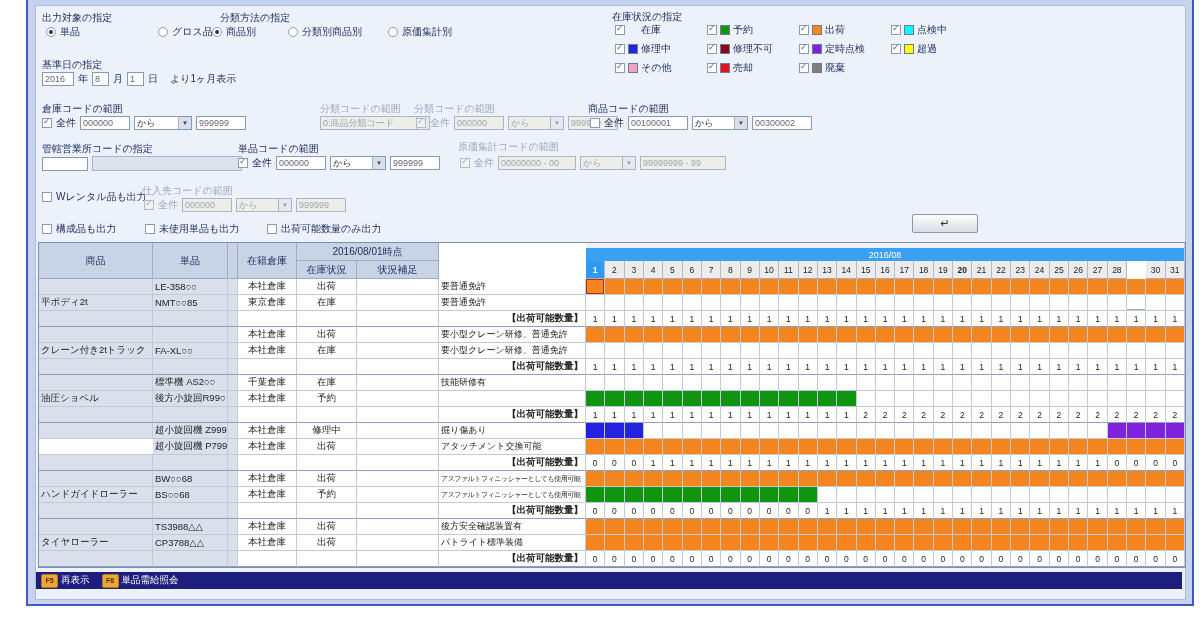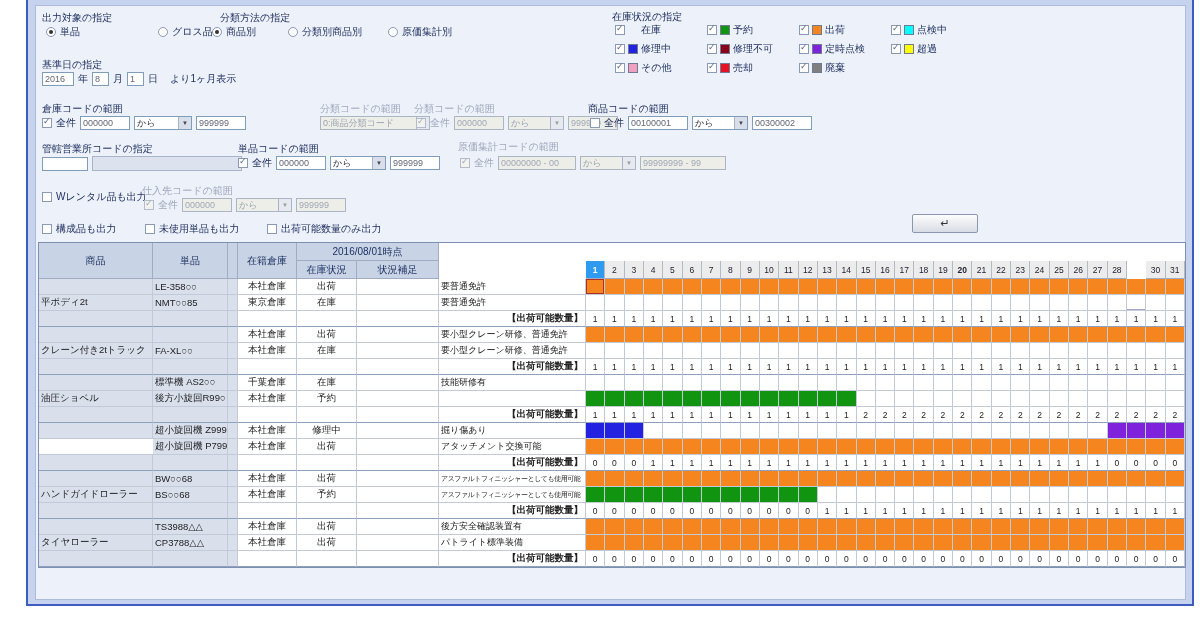--- a/index.html
+++ b/index.html
@@ -282,20 +282,23 @@
     <div class="btn">↵</div>
 
     <div class="sched">
         <div class="c h" style="grid-area: 1 / 1 / span 2 / span 1;">商品</div>
         <div class="c h" style="grid-area: 1 / 2 / span 2 / span 1;">単品</div>
         <div class="c h" style="grid-area: 1 / 3 / span 2 / span 1;"></div>
         <div class="c h" style="grid-area: 1 / 4 / span 2 / span 1;">在籍倉庫</div>
         <div class="c h" style="grid-area: 1 / 5 / span 1 / span 2;">2016/08/01時点</div>
         <div class="c h" style="grid-area: 2 / 5 / span 1 / span 1; text-align: right;">在庫状況</div>
         <div class="c h" style="grid-area: 2 / 6 / span 1 / span 1;">状況補足</div>
+        <div class="c mb" style="grid-area: 1 / 8 / span 1 / span 31;">
+          <div class="band">2016/08</div>
+        </div>
         <div class="c dh d1" style="grid-area: 2 / 8 / span 1 / span 1;">1</div>
         <div class="c dh" style="grid-area: 2 / 9 / span 1 / span 1;">2</div>
         <div class="c dh" style="grid-area: 2 / 10 / span 1 / span 1;">3</div>
         <div class="c dh" style="grid-area: 2 / 11 / span 1 / span 1;">4</div>
         <div class="c dh" style="grid-area: 2 / 12 / span 1 / span 1;">5</div>
         <div class="c dh" style="grid-area: 2 / 13 / span 1 / span 1;">6</div>
         <div class="c dh" style="grid-area: 2 / 14 / span 1 / span 1;">7</div>
         <div class="c dh" style="grid-area: 2 / 15 / span 1 / span 1;">8</div>
         <div class="c dh" style="grid-area: 2 / 16 / span 1 / span 1;">9</div>
         <div class="c dh" style="grid-area: 2 / 17 / span 1 / span 1;">10</div>
@@ -999,15 +1002,25 @@
         <div class="c q gend" style="grid-area: 20 / 31 / span 1 / span 1;">0</div>
         <div class="c q gend" style="grid-area: 20 / 32 / span 1 / span 1;">0</div>
         <div class="c q gend" style="grid-area: 20 / 33 / span 1 / span 1;">0</div>
         <div class="c q gend" style="grid-area: 20 / 34 / span 1 / span 1;">0</div>
         <div class="c q gend" style="grid-area: 20 / 35 / span 1 / span 1;">0</div>
         <div class="c q gend" style="grid-area: 20 / 36 / span 1 / span 1;">0</div>
         <div class="c q gend" style="grid-area: 20 / 37 / span 1 / span 1;">0</div>
         <div class="c q gend" style="grid-area: 20 / 38 / span 1 / span 1;">0</div>
       </div>
 
+    <div class="footer">
+        <div class="fitem">
+          <span class="fkey">F5</span>
+          <span>再表示</span>
+        </div>
+        <div class="fitem">
+          <span class="fkey">F8</span>
+          <span>単品需給照会</span>
+        </div>
+      </div>
 
   </div>
 </div>
 
 </body></html>

